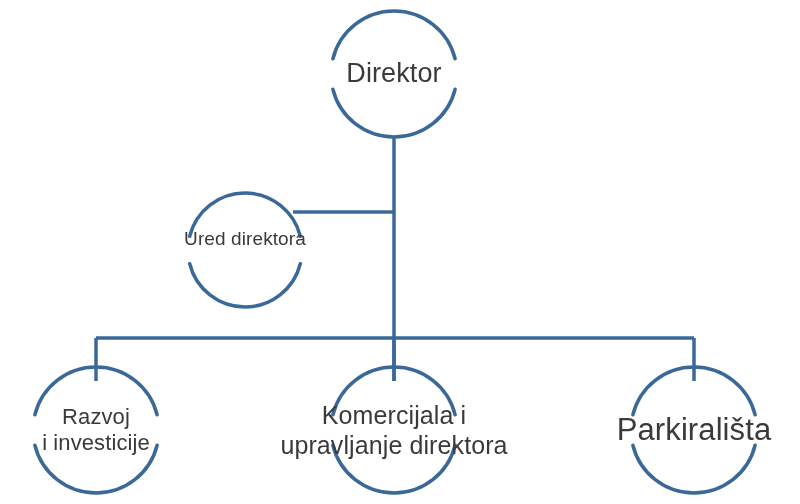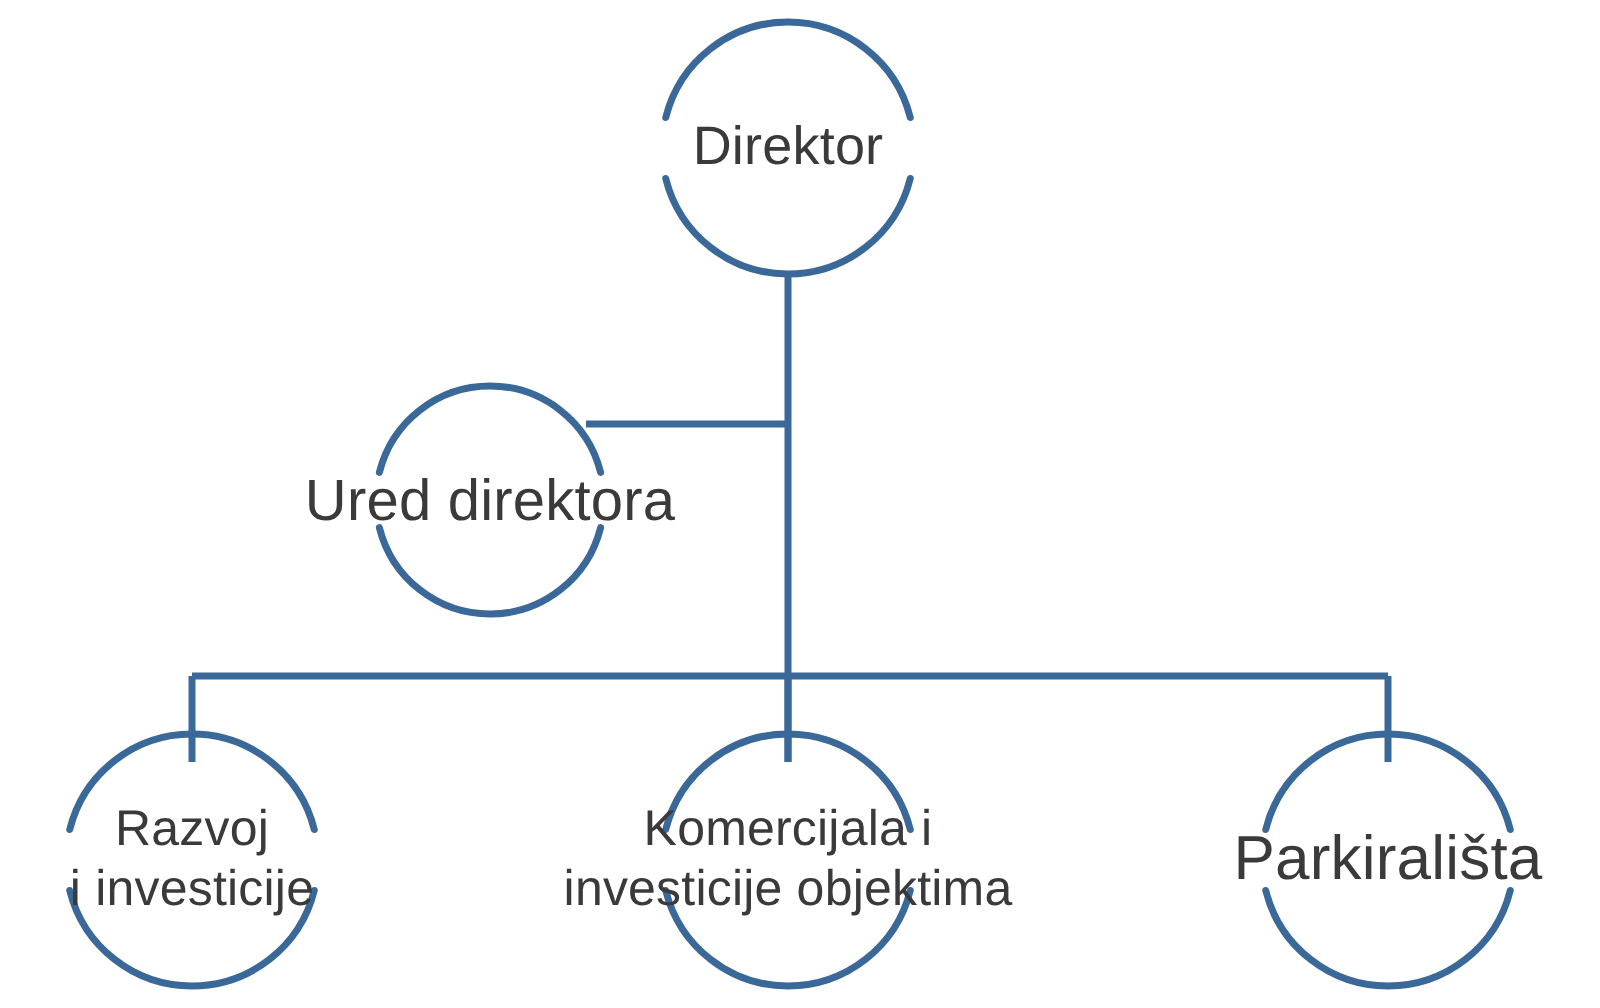--- a/index.html
+++ b/index.html
@@ -79,21 +79,21 @@
         </g>
         <g>
           <path d="M 632.87 414.76 A 63 63 0 0 1 755.13 414.76" stroke="#3a6898" stroke-width="3.5" fill="none" stroke-linecap="round"></path>
           <path d="M 755.13 445.24 A 63 63 0 0 1 632.87 445.24" stroke="#3a6898" stroke-width="3.5" fill="none" stroke-linecap="round"></path>
         </g>
       </g>
   </svg>
 
   <div id="labels-layer">
       <div class="node-label" style="left: 394px; top: 74px; font-size: 27px;">Direktor</div>
-      <div class="node-label" style="left: 245px; top: 251px; font-size: 29px;">Ured direktora</div>
-      <div class="node-label" style="left: 96px; top: 430px; font-size: 25px;">Razvoj
+      <div class="node-label" style="left: 245px; top: 239px; font-size: 19px;">Ured direktora</div>
+      <div class="node-label" style="left: 96px; top: 430px; font-size: 22px;">Razvoj
 i investicije</div>
       <div class="node-label" style="left: 394px; top: 430px; font-size: 25px;">Komercijala i
-investicije objektima</div>
+upravljanje direktora</div>
       <div class="node-label" style="left: 694px; top: 430px; font-size: 31px;">Parkirališta</div>
     </div>
 
 </div>
 
 </body></html>

